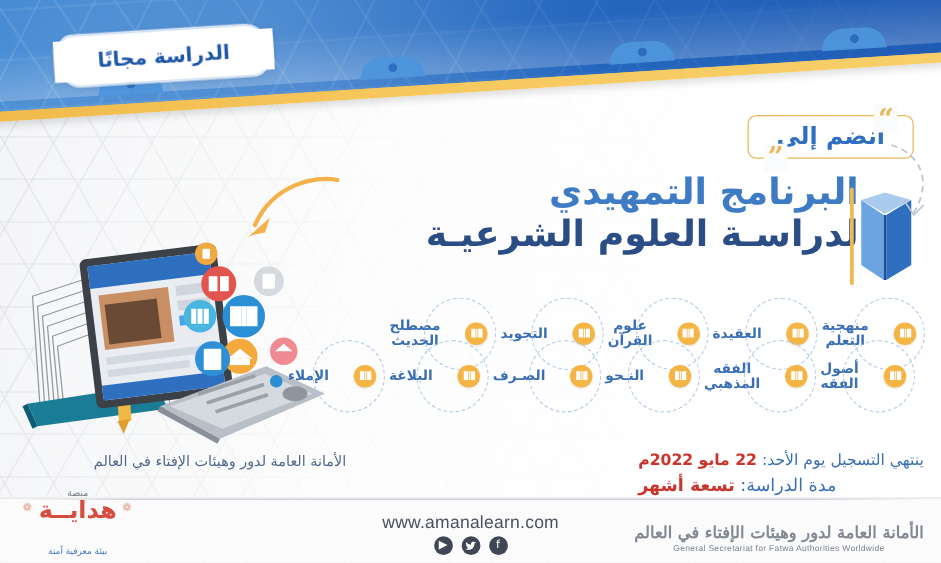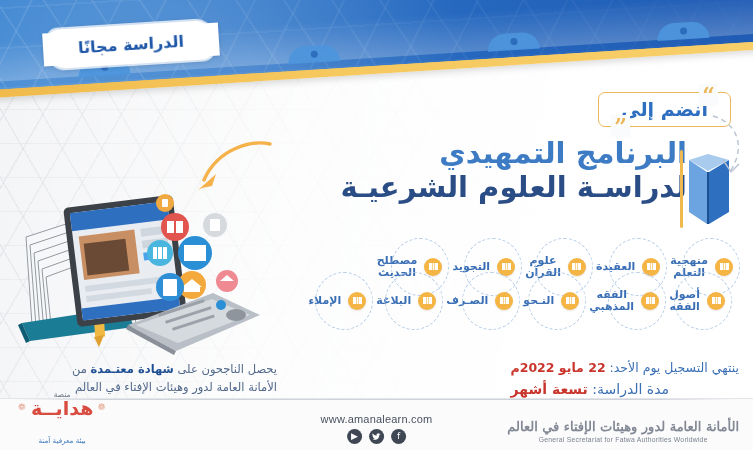--- a/index.html
+++ b/index.html
@@ -151,21 +151,21 @@
   .bubbles {
     position:absolute; right:18px; top:252px;
     width:430px; height:88px;
     z-index:7;
   }
   .brow { display:flex; flex-direction:row; align-items:center; gap:2px; }
   .brow.r1 { justify-content:flex-start; }
   .brow.r2 { justify-content:flex-start; margin-top:5px; margin-right:8px; }
   .bubble {
     position:relative;
-    display:flex; align-items:center; gap:7px;
+    display:flex; align-items:center; gap:20px;
     padding:3px 2px 3px 6px;
     justify-content:space-between;
   }
   .bubble .ring {
     position:absolute; right:-5px; top:50%;
     width:58px; height:58px; margin-top:-29px;
     border:1px dashed #a9c4e3;
     border-radius:50%;
     opacity:.85; pointer-events:none;
   }
@@ -220,21 +220,21 @@
   }
   .fl-en {
     color:#7b828e; font-size:6.8px; letter-spacing:.25px; margin-top:2px;
     direction:ltr; font-family:"Liberation Sans", sans-serif;
   }
   .fcenter {
     position:absolute; left:50%; transform:translateX(-50%); bottom:6px;
     text-align:center; direction:ltr;
   }
   .f-url {
-    color:#4a5160; font-size:11px; letter-spacing:.2px;
+    color:#4a5160; font-size:14px; letter-spacing:.2px;
     font-family:"Liberation Sans", sans-serif;
   }
   .socials { display:flex; gap:7px; justify-content:center; margin-top:4px; }
   .sbtn {
     width:15px; height:15px; border-radius:50%;
     background:#3f4654;
     display:flex; align-items:center; justify-content:center;
     color:#fff; font-size:9px; line-height:1;
   }
   .fr-logo {
@@ -513,23 +513,20 @@
   </div>
 
   <div class="orange-arrow">
     <svg width="86" height="62" viewBox="0 0 86 62">
       <path d="M82 6 C64 2 30 10 16 42" stroke="#f5b14a" stroke-width="3.4" fill="none" stroke-linecap="round"></path>
       <polygon points="10,52 28,36 24,48 14,50" fill="#f5b14a"></polygon>
     </svg>
   </div>
 
   <div class="cert-text">
-    <div>
-      <span>يحصل الناجحون على </span><b>شهادة معتـمدة</b><span> من</span>
-    </div>
     <div>الأمانة العامة لدور وهيئات الإفتاء في العالم</div>
   </div>
 
   <div class="dates">
     <div>
       <span class="lbl">ينتهي التسجيل يوم الأحد:</span>
       <span class="val">22 مايو 2022م</span>
     </div>
     <div class="l2">
       <span class="lbl">مدة الدراسة:</span>

